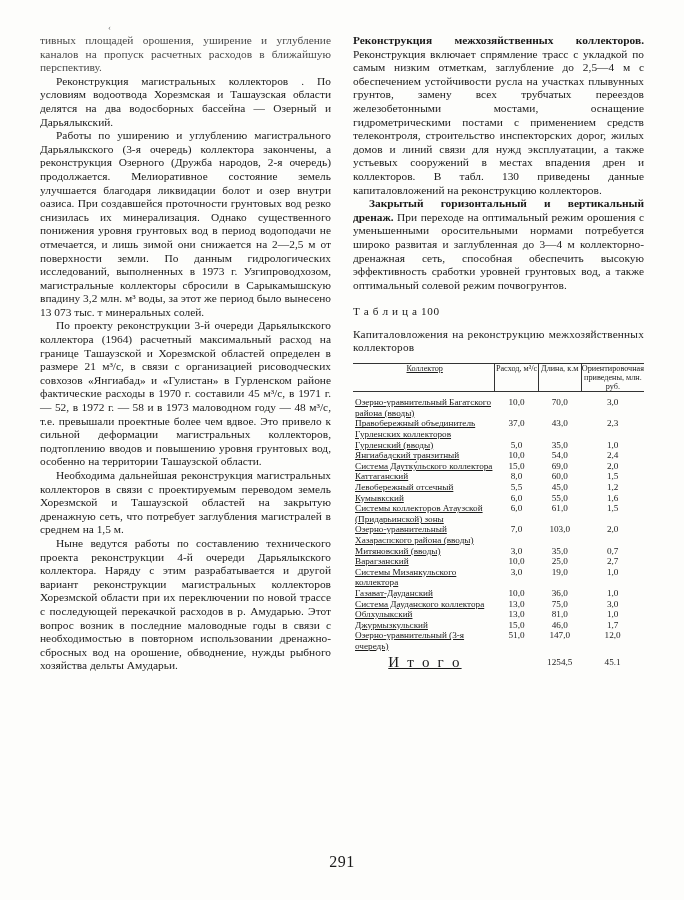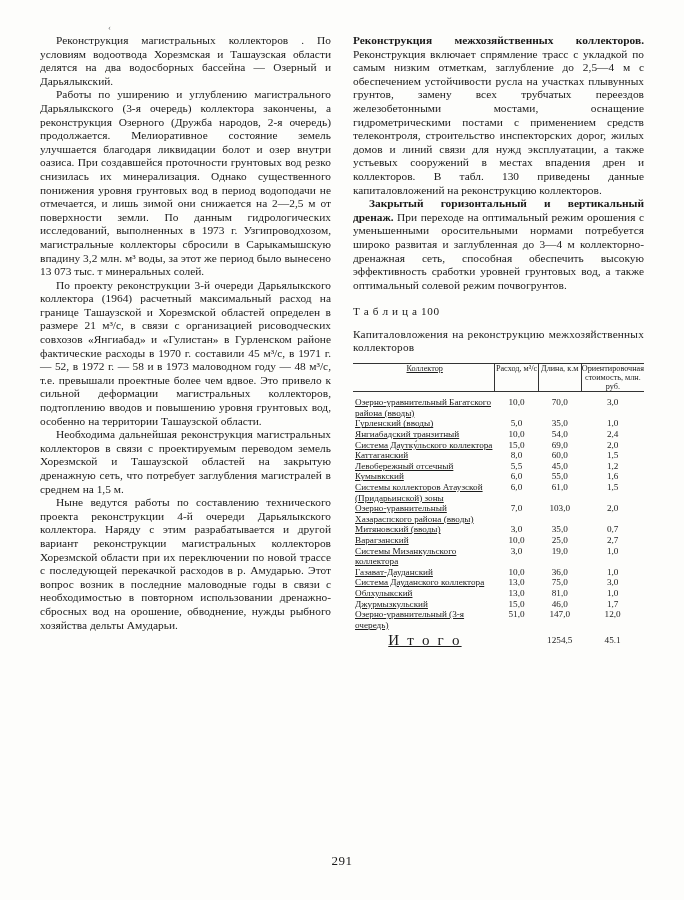--- a/index.html
+++ b/index.html
@@ -126,36 +126,37 @@
   }
   .gap-row td {
     height: 5px;
   }
   .pageno {
     position: absolute;
     left: 0;
     right: 0;
     top: 853px;
     text-align: center;
-    font-size: 13px;
+    font-size: 16px;
     letter-spacing: 0.5px;
   }
   .faded { color: #4a4a4a; }
   .tbl-wrap { margin-top: 2px; }
 </style>
 </head>
 <body>
 
 <div class="page">
 
   <div class="stray-mark">‹</div>
 
   <div class="columns">
 
     <div class="col">
+      <p class="noindent faded">тивных площадей орошения, уширение и углубление каналов на пропуск расчетных расходов в ближайшую перспективу.</p>
       <p>Реконструкция магистральных коллекторов . По условиям водоотвода Хорезмская и Ташаузская области делятся на два водосборных бассейна — Озерный и Дарьялыкский.</p>
       <p>Работы по уширению и углублению магистрального Дарьялыкского (3-я очередь) коллектора закончены, а реконструкция Озерного (Дружба народов, 2-я очередь) продолжается. Мелиоративное состояние земель улучшается благодаря ликвидации болот и озер внутри оазиса. При создавшейся проточности грунтовых вод резко снизилась их минерализация. Однако существенного понижения уровня грунтовых вод в период водоподачи не отмечается, и лишь зимой они снижается на 2—2,5 м от поверхности земли. По данным гидрологических исследований, выполненных в 1973 г. Узгипроводхозом, магистральные коллекторы сбросили в Сарыкамышскую впадину 3,2 млн. м³ воды, за этот же период было вынесено 13 073 тыс. т минеральных солей.</p>
       <p>По проекту реконструкции 3-й очереди Дарьялыкского коллектора (1964) расчетный максимальный расход на границе Ташаузской и Хорезмской областей определен в размере 21 м³/с, в связи с организацией рисоводческих совхозов «Янгиабад» и «Гулистан» в Гурленском районе фактические расходы в 1970 г. составили 45 м³/с, в 1971 г. — 52, в 1972 г. — 58 и в 1973 маловодном году — 48 м³/с, т.е. превышали проектные более чем вдвое. Это привело к сильной деформации магистральных коллекторов, подтоплению вводов и повышению уровня грунтовых вод, особенно на территории Ташаузской области.</p>
       <p>Необходима дальнейшая реконструкция магистральных коллекторов в связи с проектируемым переводом земель Хорезмской и Ташаузской областей на закрытую дренажную сеть, что потребует заглубления магистралей в среднем на 1,5 м.</p>
       <p>Ныне ведутся работы по составлению технического проекта реконструкции 4-й очереди Дарьялыкского коллектора. Наряду с этим разрабатывается и другой вариант реконструкции магистральных коллекторов Хорезмской области при их переключении по новой трассе с последующей перекачкой расходов в р. Амударью. Этот вопрос возник в последние маловодные годы в связи с необходимостью в повторном использовании дренажно-сбросных вод на орошение, обводнение, нужды рыбного хозяйства дельты Амударьи.</p>
     </div>
 
     <div class="col">
       <p class="noindent"><span class="run-head">Реконструкция межхозяйственных коллекторов.</span><span> Реконструкция включает спрямление трасс с укладкой по самым низким отметкам, заглубление до 2,5—4 м с обеспечением устойчивости русла на участках плывунных грунтов, замену всех трубчатых переездов железобетонными мостами, оснащение гидрометрическими постами с применением средств телеконтроля, строительство инспекторских дорог, жилых домов и линий связи для нужд эксплуатации, а также устьевых сооружений в местах впадения дрен и коллекторов. В табл. 130 приведены данные капиталовложений на реконструкцию коллекторов.</span></p>
 
@@ -164,34 +165,40 @@
       <p class="tbl-label noindent">Т а б л и ц а  100</p>
       <p class="tbl-title">Капиталовложения на реконструкцию межхозяйственных коллекторов</p>
 
       <div class="tbl-wrap">
       <table class="cap">
         <tbody>
           <tr class="head-row rule-top rule-bot">
             <td class="c-name">Коллектор</td>
             <td class="hsep" style="width:45px">Расход, м³/с</td>
             <td class="hsep" style="width:45px">Длина, к.м</td>
-            <td class="hsep" style="width:48px">Ориентировочная стоимость, млн. руб.</td>
+            <td class="hsep" style="width:48px">Ориентировочная приведены, млн. руб.</td>
           </tr>
           <tr class="gap-row">
                 <td></td>
                 <td class="c-num"></td>
                 <td class="c-num2"></td>
                 <td class="c-num3"></td>
               </tr>
 
           <tr class="body-row">
             <td class="c-name">Озерно-уравнительный Багатского района (вводы)</td>
             <td class="c-num">10,0</td>
             <td class="c-num2">70,0</td>
             <td class="c-num3">3,0</td>
+          </tr>
+          <tr class="body-row">
+            <td class="c-name">Правобережный объединитель Гурленских коллекторов</td>
+            <td class="c-num">37,0</td>
+            <td class="c-num2">43,0</td>
+            <td class="c-num3">2,3</td>
           </tr>
           <tr class="body-row">
             <td class="c-name">Гурленский (вводы)</td>
             <td class="c-num">5,0</td>
             <td class="c-num2">35,0</td>
             <td class="c-num3">1,0</td>
           </tr>
           <tr class="body-row">
             <td class="c-name">Янгиабадский транзитный</td>
             <td class="c-num">10,0</td>

